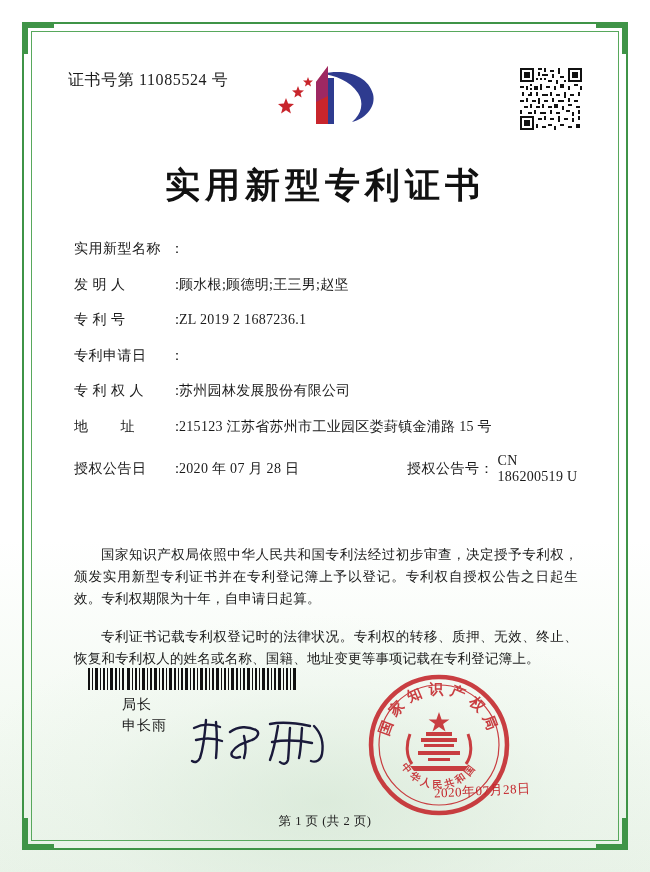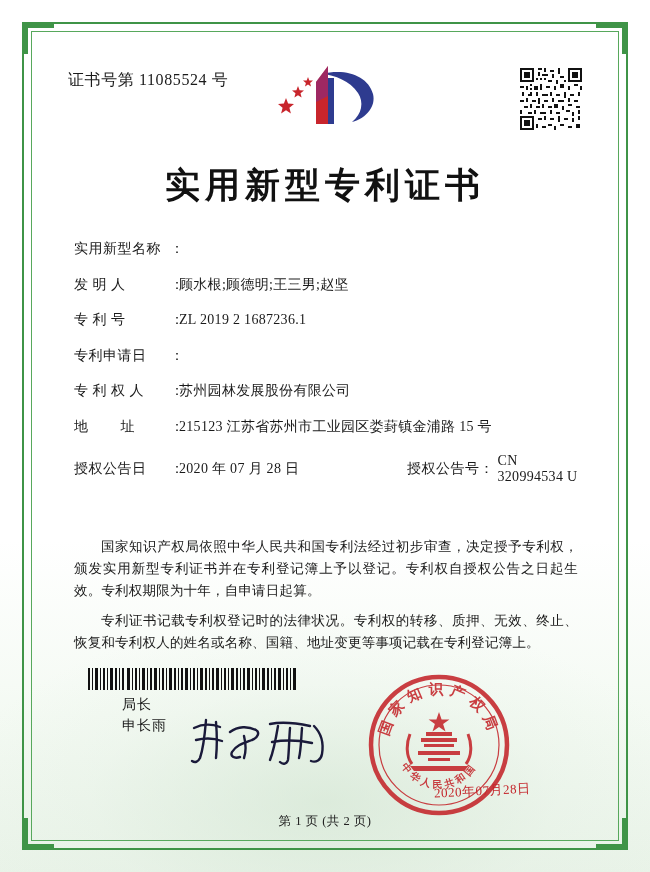--- a/index.html
+++ b/index.html
@@ -128,21 +128,21 @@
     position: absolute;
     left: 74px;
     right: 72px;
     top: 528px;
     font-size: 13.5px;
     line-height: 22px;
     text-align: justify;
     letter-spacing: 0.2px;
   }
   .body-text p {
-    margin: 8px 0 2px 0;
+    margin: 16px 0 2px 0;
     text-indent: 27px;
   }
 
   
   .barcode {
     position: absolute;
     left: 88px;
     top: 668px;
     width: 208px;
     height: 22px;
@@ -365,21 +365,21 @@
       <span class="f-colon">：</span>
       <span class="f-value">215123 江苏省苏州市工业园区娄葑镇金浦路 15 号</span>
     </div>
 
     <div class="field-row split">
       <span class="f-label">授权公告日</span>
       <span class="f-colon">：</span>
       <span class="f-value">2020 年 07 月 28 日</span>
       <span class="f-label2">授权公告号</span>
       <span class="f-colon">：</span>
-      <span class="f-value2">CN 320994534 U</span>
+      <span class="f-value2">CN 186200519 U</span>
     </div>
 
   </div>
 
   <div class="body-text">
     <p>国家知识产权局依照中华人民共和国专利法经过初步审查，决定授予专利权，颁发实用新型专利证书并在专利登记簿上予以登记。专利权自授权公告之日起生效。专利权期限为十年，自申请日起算。</p>
     <p>专利证书记载专利权登记时的法律状况。专利权的转移、质押、无效、终止、恢复和专利权人的姓名或名称、国籍、地址变更等事项记载在专利登记簿上。</p>
   </div>
 
   <div class="barcode">

